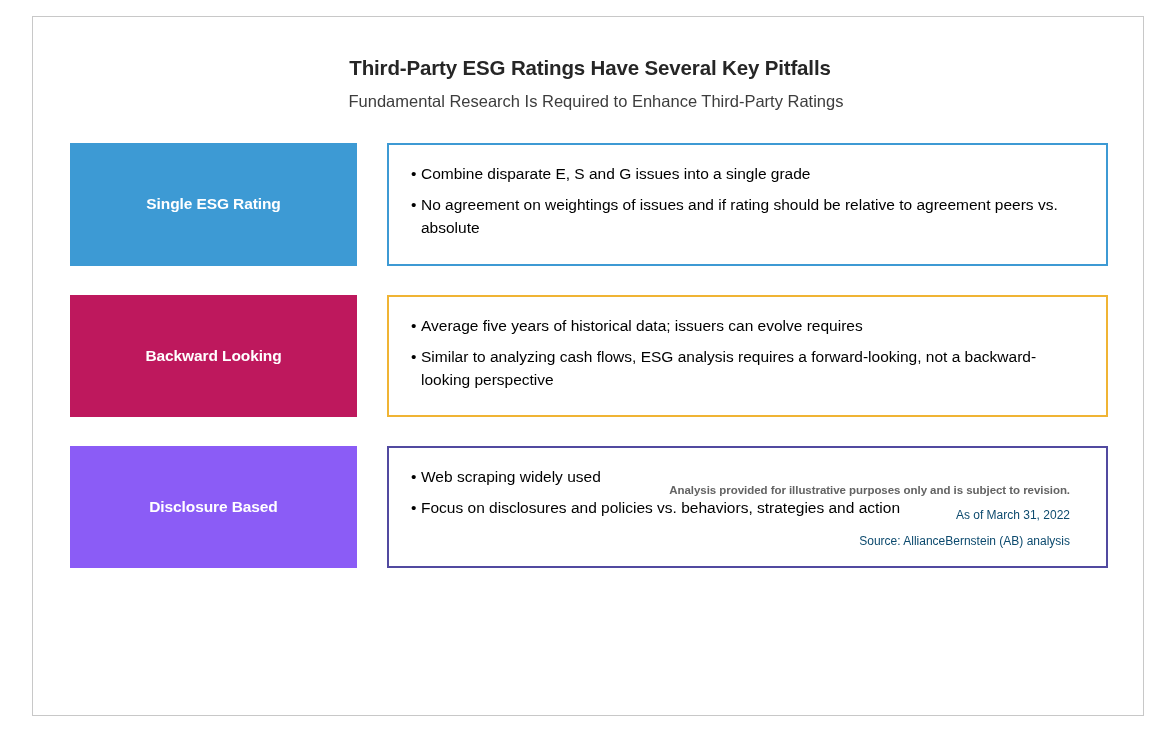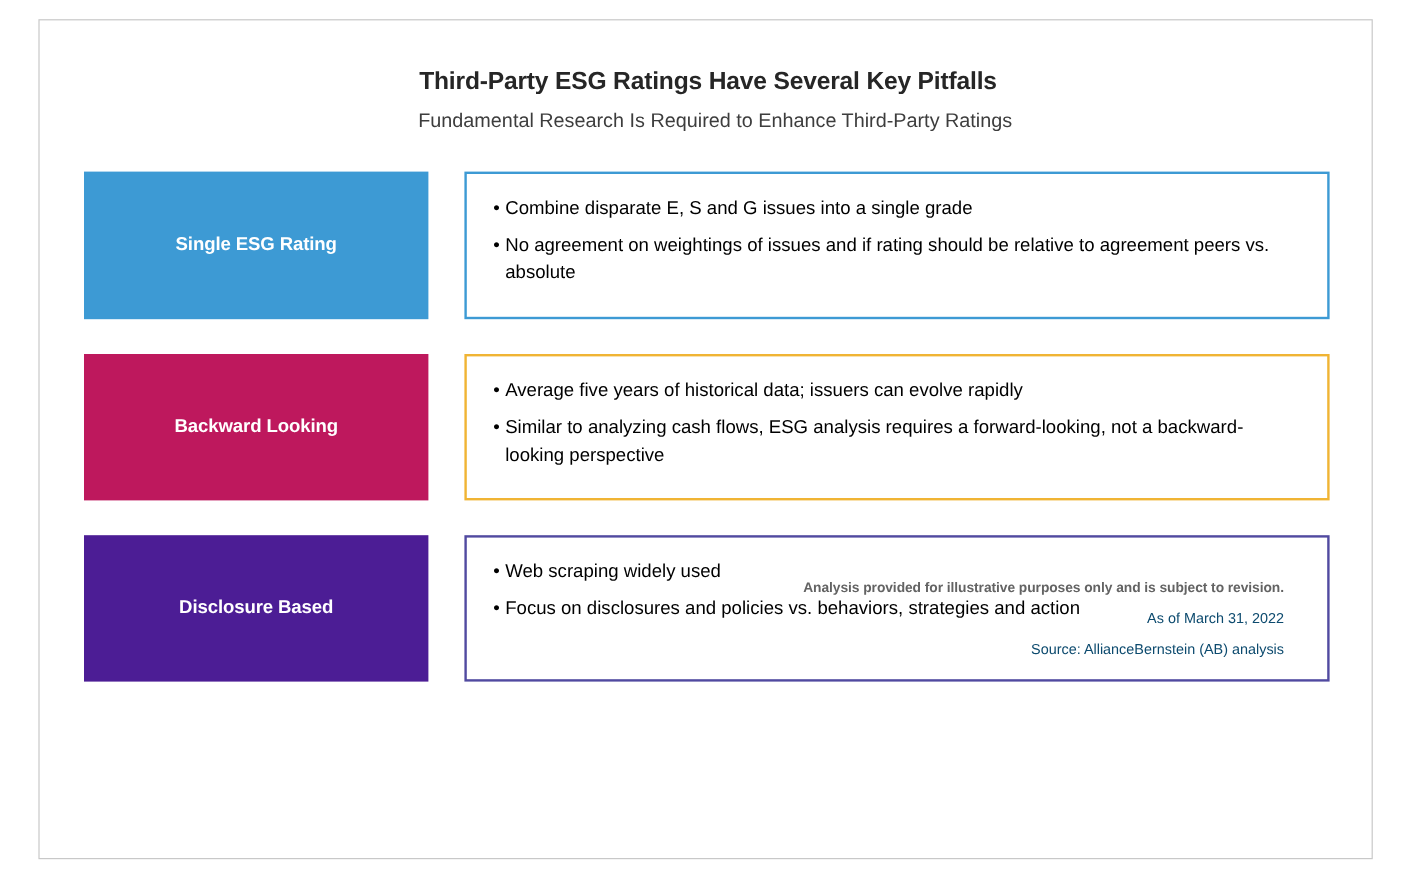--- a/index.html
+++ b/index.html
@@ -194,31 +194,31 @@
       </div>
     </div>
 
     <div class="pitfall-row row-2">
       <div class="row-label-block" style="background: #be185d;">
         <span class="row-label-text">Backward Looking</span>
       </div>
       <div class="row-content-box" style="border-color: rgb(240, 180, 52);">
         <div class="bullet-line">
           <span class="bullet-glyph">•</span>
-          <span class="bullet-text">Average five years of historical data; issuers can evolve rapidly</span>
+          <span class="bullet-text">Average five years of historical data; issuers can evolve requires</span>
         </div>
         <div class="bullet-line">
           <span class="bullet-glyph">•</span>
           <span class="bullet-text">Similar to analyzing cash flows, ESG analysis requires a forward-looking, not a backward-looking perspective</span>
         </div>
       </div>
     </div>
 
     <div class="pitfall-row row-3">
-      <div class="row-label-block" style="background: #4c1d95;">
+      <div class="row-label-block" style="background: #8b5cf6;">
         <span class="row-label-text">Disclosure Based</span>
       </div>
       <div class="row-content-box" style="border-color: rgb(81, 74, 160);">
         <div class="bullet-line">
           <span class="bullet-glyph">•</span>
           <span class="bullet-text">Web scraping widely used</span>
         </div>
         <div class="bullet-line">
           <span class="bullet-glyph">•</span>
           <span class="bullet-text">Focus on disclosures and policies vs. behaviors, strategies and action</span>

